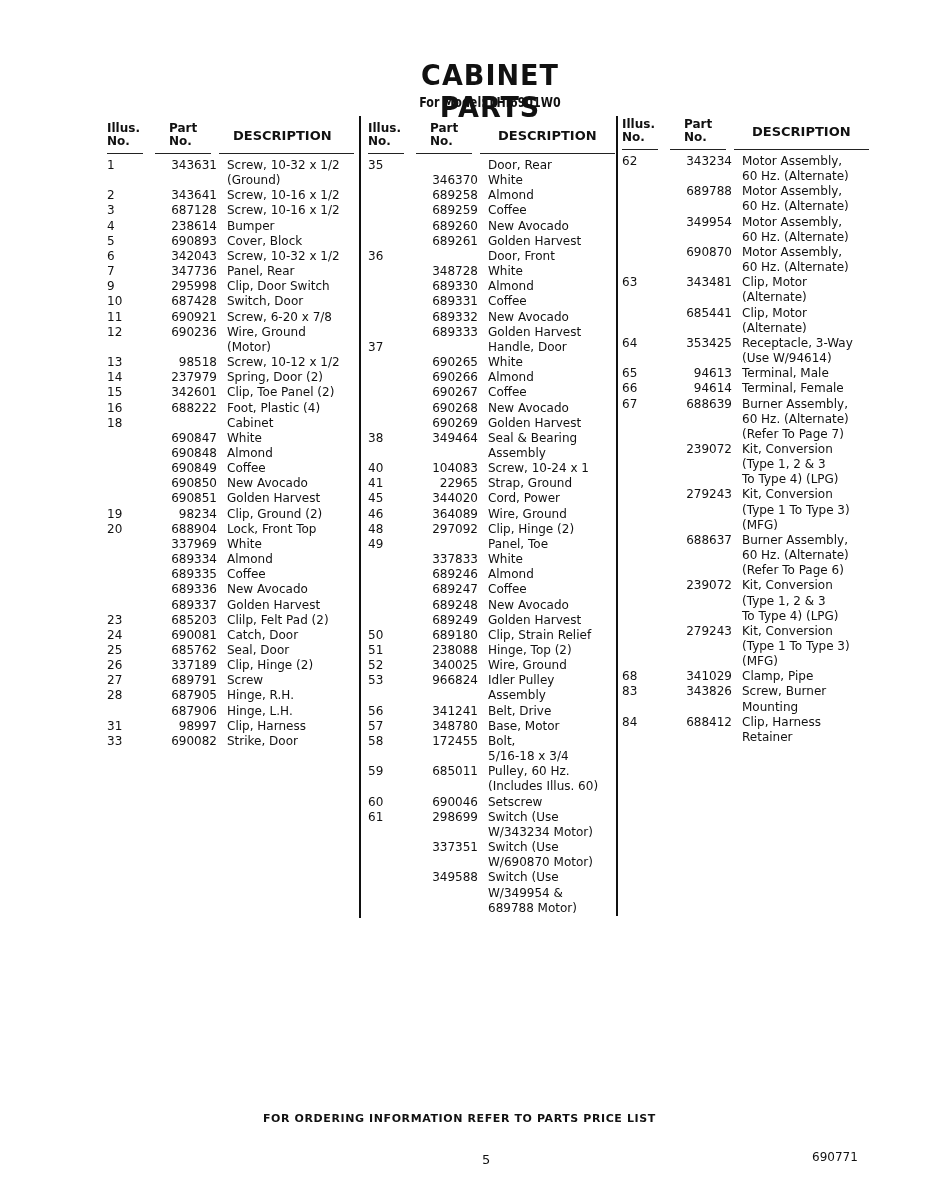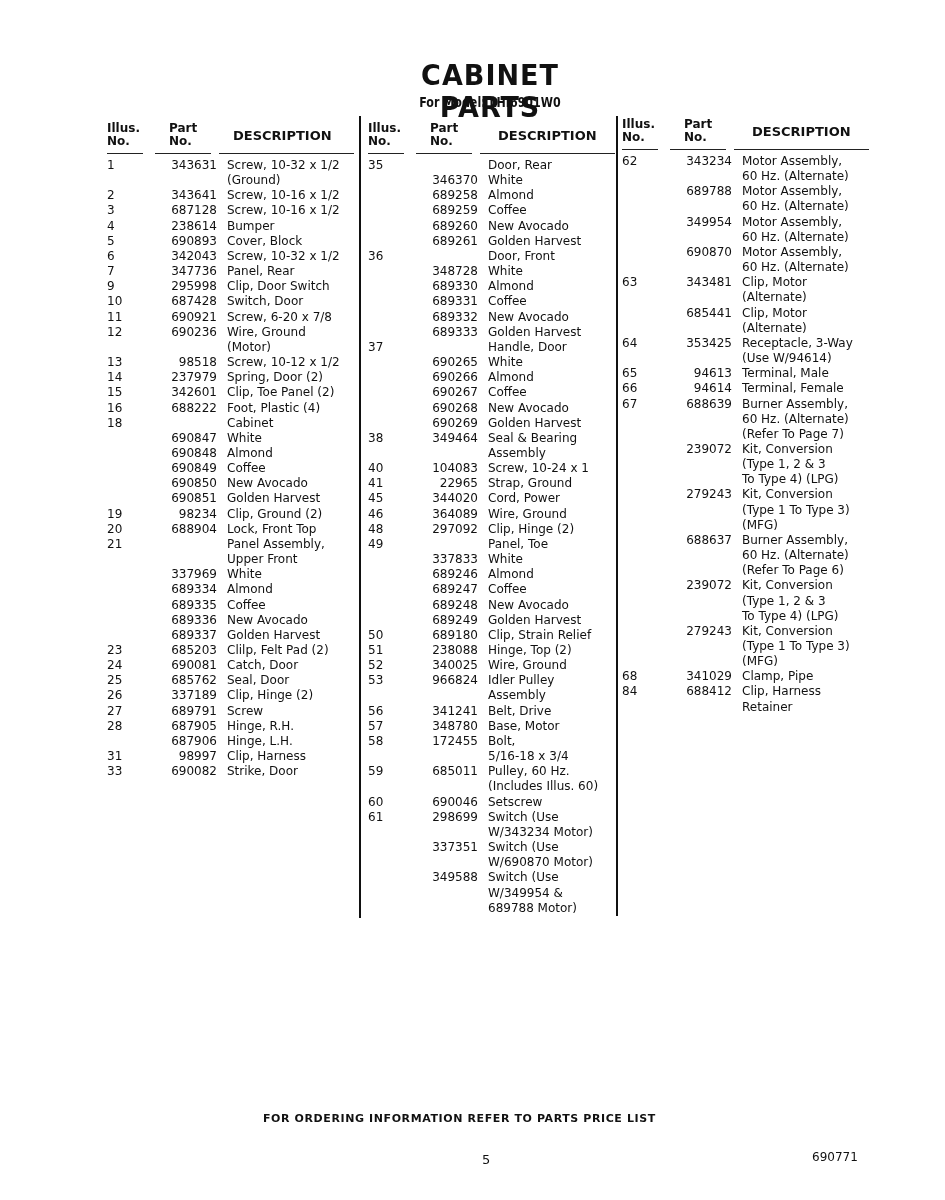--- a/index.html
+++ b/index.html
@@ -174,26 +174,20 @@
         <div class="c-illus">19</div>
         <div class="c-part">98234</div>
         <div class="c-desc">Clip, Ground (2)</div>
       </div>
       <div class="row">
         <div class="c-illus">20</div>
         <div class="c-part">688904</div>
         <div class="c-desc">Lock, Front Top</div>
       </div>
       <div class="row">
-        <div class="c-illus">21</div>
-        <div class="c-part"></div>
-        <div class="c-desc">Panel Assembly,
-Upper Front</div>
-      </div>
-      <div class="row">
         <div class="c-illus"></div>
         <div class="c-part">337969</div>
         <div class="c-desc">White</div>
       </div>
       <div class="row">
         <div class="c-illus"></div>
         <div class="c-part">689334</div>
         <div class="c-desc">Almond</div>
       </div>
       <div class="row">
@@ -595,20 +589,26 @@
         <div class="c-desc">Kit, Conversion
 (Type 1 To Type 3)
 (MFG)</div>
       </div>
       <div class="row">
         <div class="c-illus">68</div>
         <div class="c-part">341029</div>
         <div class="c-desc">Clamp, Pipe</div>
       </div>
       <div class="row">
+        <div class="c-illus">83</div>
+        <div class="c-part">343826</div>
+        <div class="c-desc">Screw, Burner
+Mounting</div>
+      </div>
+      <div class="row">
         <div class="c-illus">84</div>
         <div class="c-part">688412</div>
         <div class="c-desc">Clip, Harness
 Retainer</div>
       </div>
     </div>
   </div>
 
 <div class="footer-note">FOR ORDERING INFORMATION REFER TO PARTS PRICE LIST</div>
 <div class="page-num">5</div>

